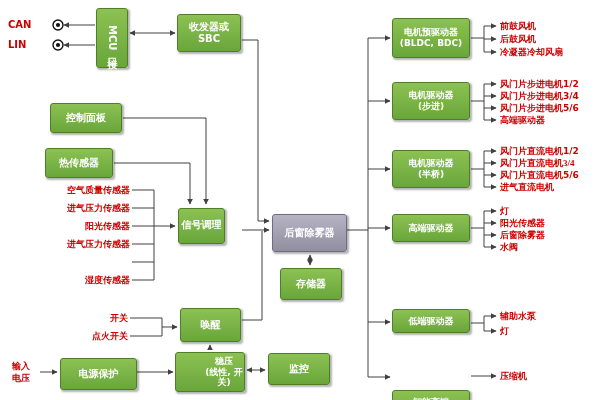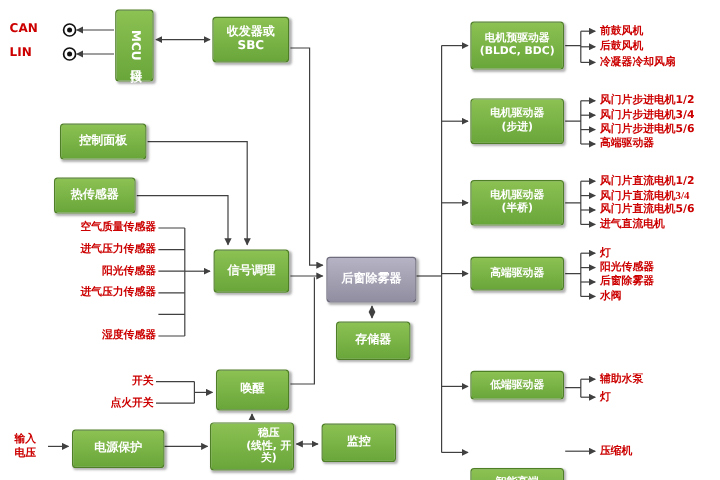--- a/index.html
+++ b/index.html
@@ -115,21 +115,21 @@
   <div class="red-label io-label" style="left:8px; top:19px;">CAN</div>
   <div class="red-label io-label" style="left:8px; top:39px;">LIN</div>
   <div class="red-label iv-label" style="left:5px; top:360px;">输入
 电压</div>
 
   <div class="box vertical" style="left:96px; top:8px; width:32px; height:60px;">MCU接口</div>
   <div class="box" style="left:177px; top:14px; width:64px; height:38px;">收发器或
 SBC</div>
   <div class="box" style="left:50px; top:103px; width:72px; height:30px;">控制面板</div>
   <div class="box" style="left:45px; top:148px; width:68px; height:30px;">热传感器</div>
-  <div class="box" style="left:178px; top:208px; width:63px; height:36px;">信号调理</div>
+  <div class="box" style="left:178px; top:208px; width:47px; height:36px;font-family:Liberation Mono, monospace;">信号调理</div>
   <div class="box gray" style="left:272px; top:214px; width:75px; height:38px;">后窗除雾器</div>
   <div class="box" style="left:280px; top:268px; width:62px; height:32px;">存储器</div>
   <div class="box" style="left:180px; top:308px; width:61px; height:34px;">唤醒</div>
   <div class="box small" style="left:175px; top:352px; width:70px; height:40px;padding-left:28px;">稳压
 (线性, 开关)</div>
   <div class="box" style="left:268px; top:353px; width:62px; height:32px;">监控</div>
   <div class="box" style="left:60px; top:358px; width:77px; height:32px;">电源保护</div>
 
   <div class="box small" style="left:392px; top:18px; width:78px; height:40px;">电机预驱动器
 (BLDC, BDC)</div>

